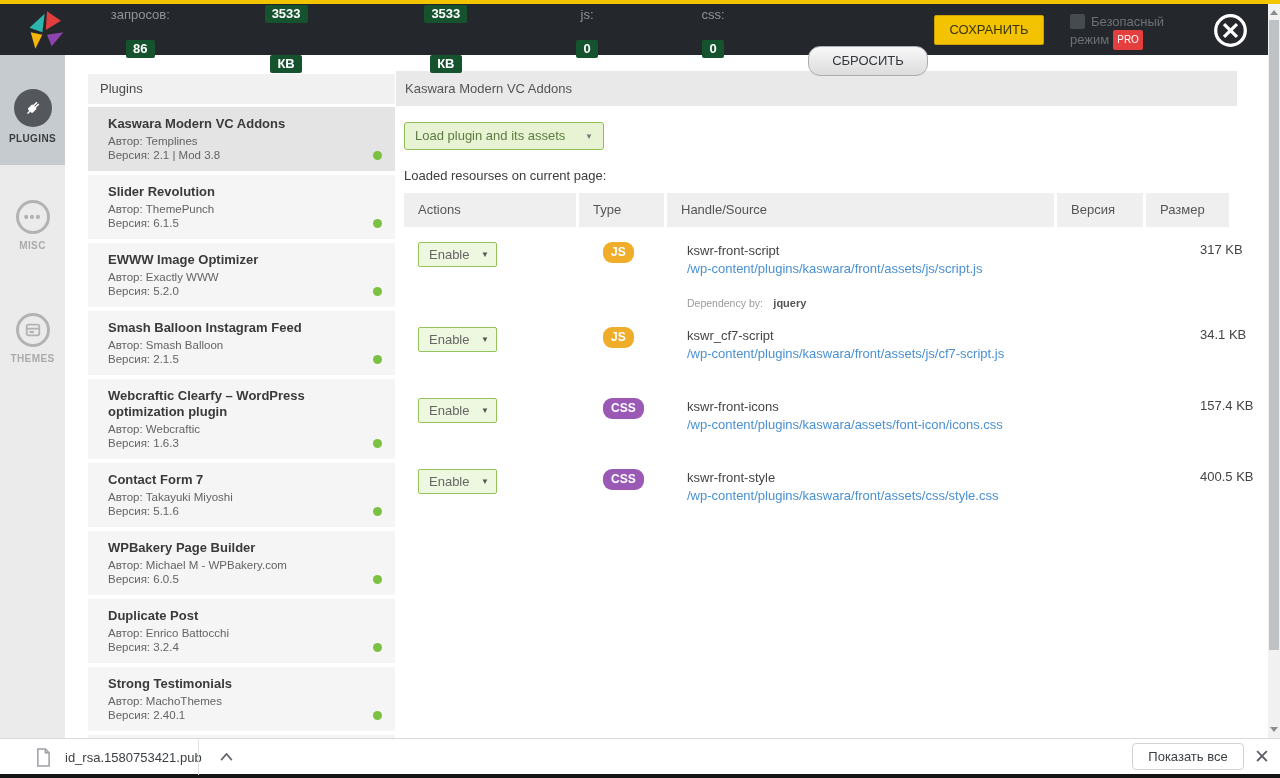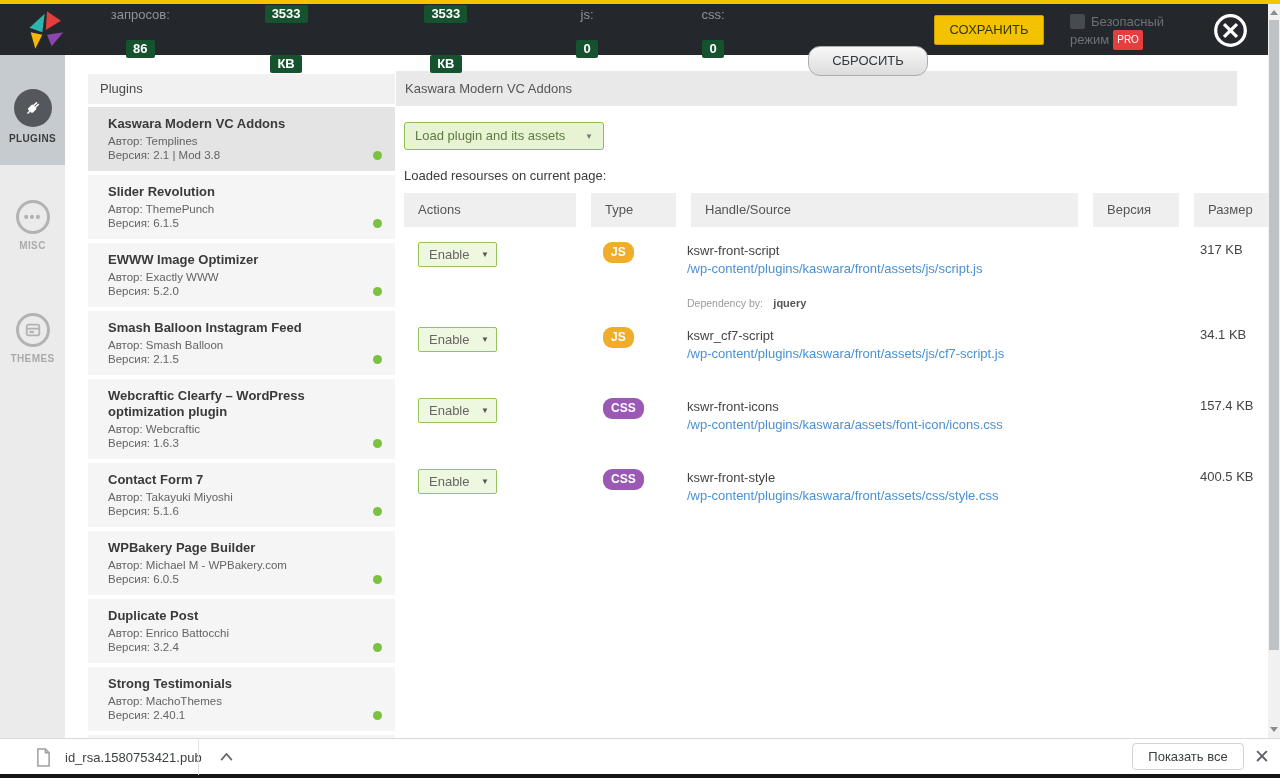--- a/index.html
+++ b/index.html
@@ -48,21 +48,21 @@
   .p-meta { font-size:11.5px; color:#636363; line-height:14px; }
   .dot { position:absolute; right:13px; bottom:11px; width:9px; height:9px; border-radius:50%; background:#7cc142; }
 
   
   .main { position:absolute; left:396px; top:71px; width:841px; height:667px; background:#fff; }
   .main-header { height:35px; background:#e9e9e9; line-height:35px; padding-left:9px; font-size:13px; color:#555; }
   .load-select { display:inline-block; margin:16px 0 0 8px; padding:5px 10px 6px; background:#e7f3d3; border:1px solid #90bf55; border-radius:3px; color:#5d7c40; font-size:13px; cursor:pointer; }
   .load-select .arr { color:#7a7a7a; font-size:8px; margin-left:16px; vertical-align:1px; }
   .caption { margin:18px 0 10px 8px; font-size:13px; color:#3c3c3c; }
   .res-table { margin-left:8px; width:825px; }
-  .thead { display:grid; grid-template-columns:172px 85px 387px 86px 83px; gap:15px; margin-bottom:2px; }
+  .thead { display:grid; grid-template-columns:172px 85px 387px 86px 83px; gap:3px; margin-bottom:2px; }
   .th { background:#efefef; height:34px; line-height:34px; padding-left:14px; font-size:13px; color:#555; }
   .trow { display:grid; grid-template-columns:172px 85px 387px 86px 83px; gap:13px; padding-top:13px; }
   .r-tall { min-height:85px; } .r-std { min-height:71px; }
   .td { padding-left:14px; }
   .sel { width:79px; height:25px; background:#eef7df; border:1px solid #94c35c; border-radius:2px; font-size:13px; color:#666; line-height:23px; padding-left:10px; cursor:pointer; position:relative; }
   .sel .arr { position:absolute; right:7px; top:0; font-size:8px; color:#555; line-height:23px; }
   .badge { display:inline-block; padding:3px 8px 4px; border-radius:9px; font-size:12px; font-weight:bold; color:#fff; }
   .badge.js { background:#f0ad2a; }
   .badge.css { background:#9b59b6; }
   .handle { font-size:13px; color:#444; line-height:17px; }

